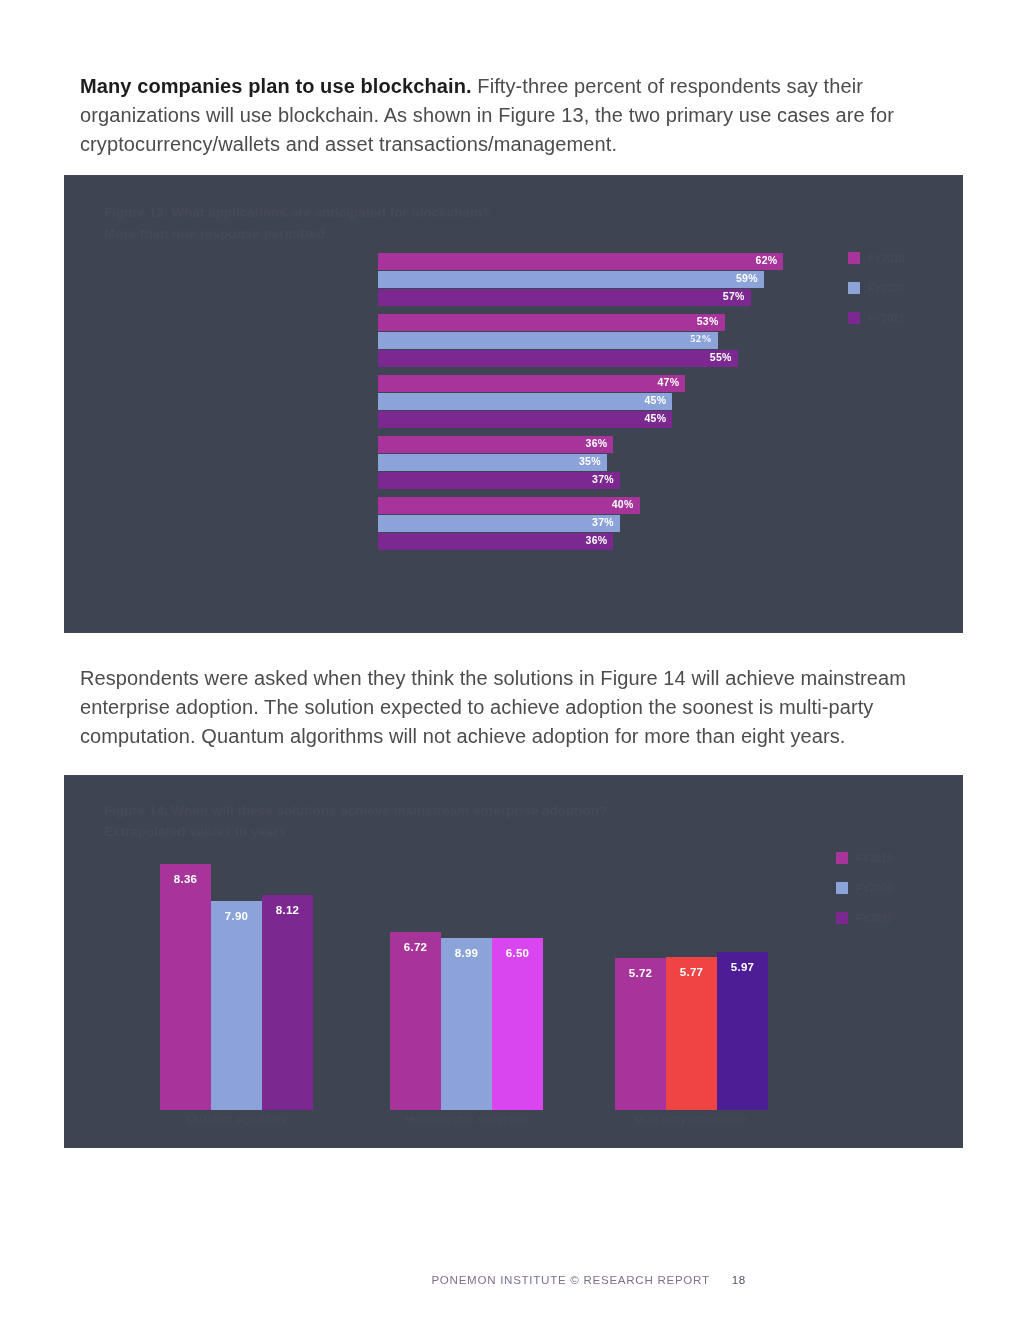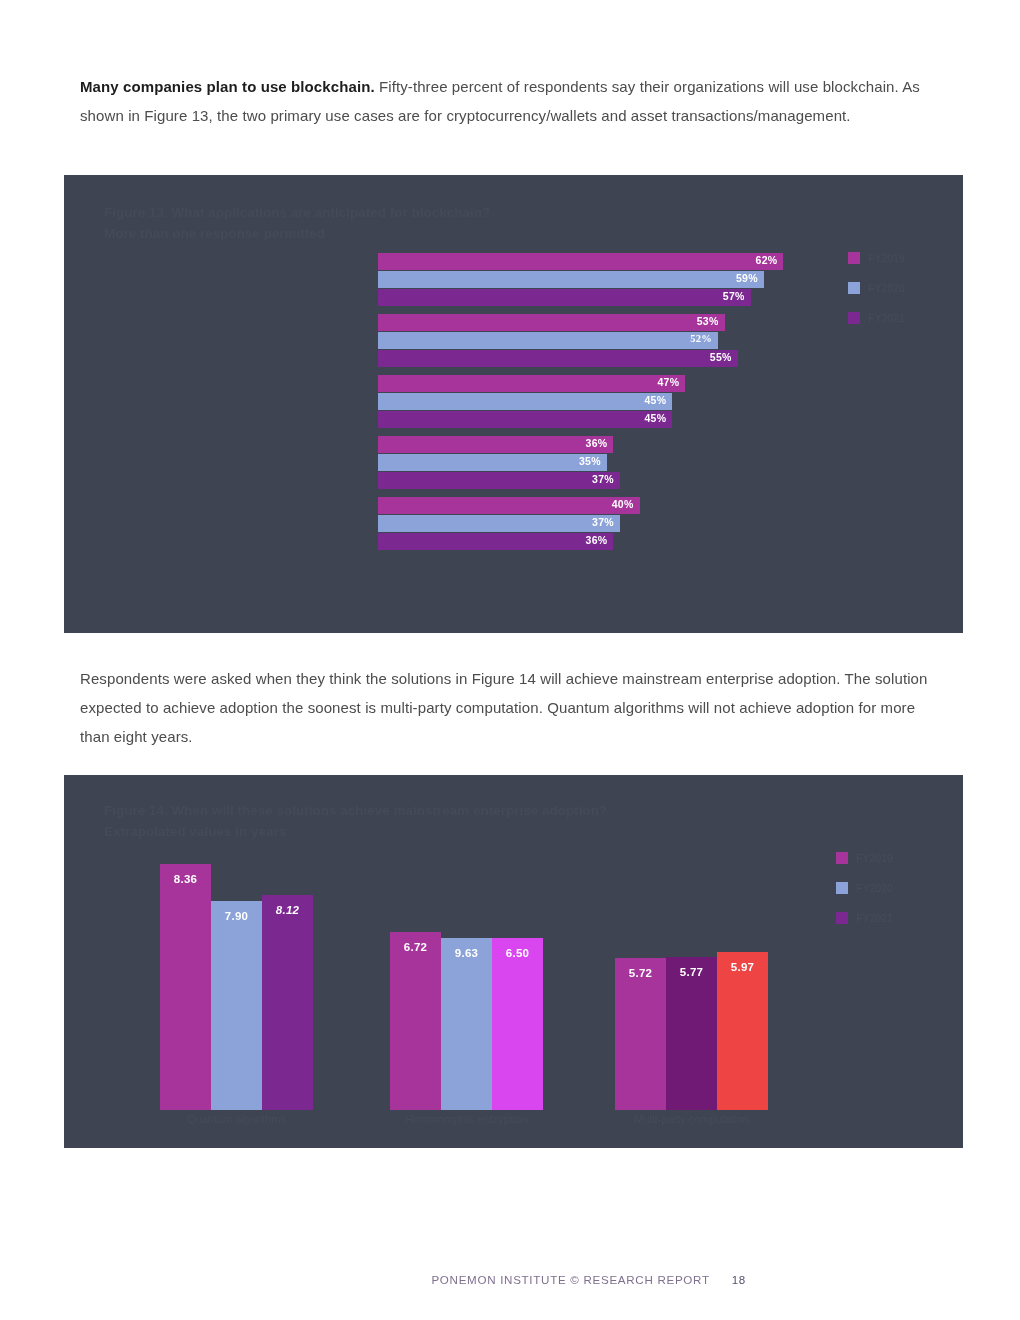--- a/index.html
+++ b/index.html
@@ -19,21 +19,21 @@
     height: 1320px;
     background: #ffffff;
     overflow: hidden;
   }
 
   
   .para {
     position: absolute;
     left: 80px;
     width: 860px;
-    font-size: 15px;
+    font-size: 20px;
     line-height: 29px;
     color: #4c4c4c;
     letter-spacing: 0.1px;
   }
   .para b { color: #1d1d1d; font-weight: 700; }
 
   #para-1 { top: 72px; }
   #para-2 { top: 664px; }
 
   
@@ -273,43 +273,43 @@
 Extrapolated values in years</div>
 
   <div class="vbar-plot" id="vbar-plot">
       <div class="vbar-group" style="left: 60px;">
         <div class="vbar" style="background: rgb(166, 52, 154); height: 246px;">
           <span class="vbar-value">8.36</span>
         </div>
         <div class="vbar" style="background: rgb(139, 163, 216); height: 209.35px;">
           <span class="vbar-value">7.90</span>
         </div>
-        <div class="vbar" style="background: rgb(123, 40, 145); height: 215.18px; font-style: italic;">
+        <div class="vbar" style="background: rgb(123, 40, 145); height: 215.18px;">
           <span class="vbar-value">8.12</span>
         </div>
       </div>
       <div class="vbar-group" style="left: 290px;">
         <div class="vbar" style="background: rgb(166, 52, 154); height: 178.08px;">
           <span class="vbar-value">6.72</span>
         </div>
         <div class="vbar" style="background: rgb(139, 163, 216); height: 171.985px;">
-          <span class="vbar-value">9.63</span>
+          <span class="vbar-value">8.99</span>
         </div>
         <div class="vbar" style="background: #d946ef; height: 172.25px;">
           <span class="vbar-value">6.50</span>
         </div>
       </div>
       <div class="vbar-group" style="left: 515px;">
         <div class="vbar" style="background: rgb(166, 52, 154); height: 151.58px; padding-left: 28px;">
           <span class="vbar-value">5.72</span>
         </div>
-        <div class="vbar" style="background: #701a75; height: 152.905px;">
+        <div class="vbar" style="background: #ef4444; height: 152.905px;">
           <span class="vbar-value">5.77</span>
         </div>
-        <div class="vbar" style="background: #ef4444; height: 158.205px;">
+        <div class="vbar" style="background: #4c1d95; height: 158.205px;">
           <span class="vbar-value">5.97</span>
         </div>
       </div>
     </div>
 
   <div class="legend" id="legend-2">
       <div class="legend-item">
         <span class="legend-swatch" style="background: rgb(166, 52, 154);"></span>
         <span class="legend-label">FY2019</span>
       </div>

